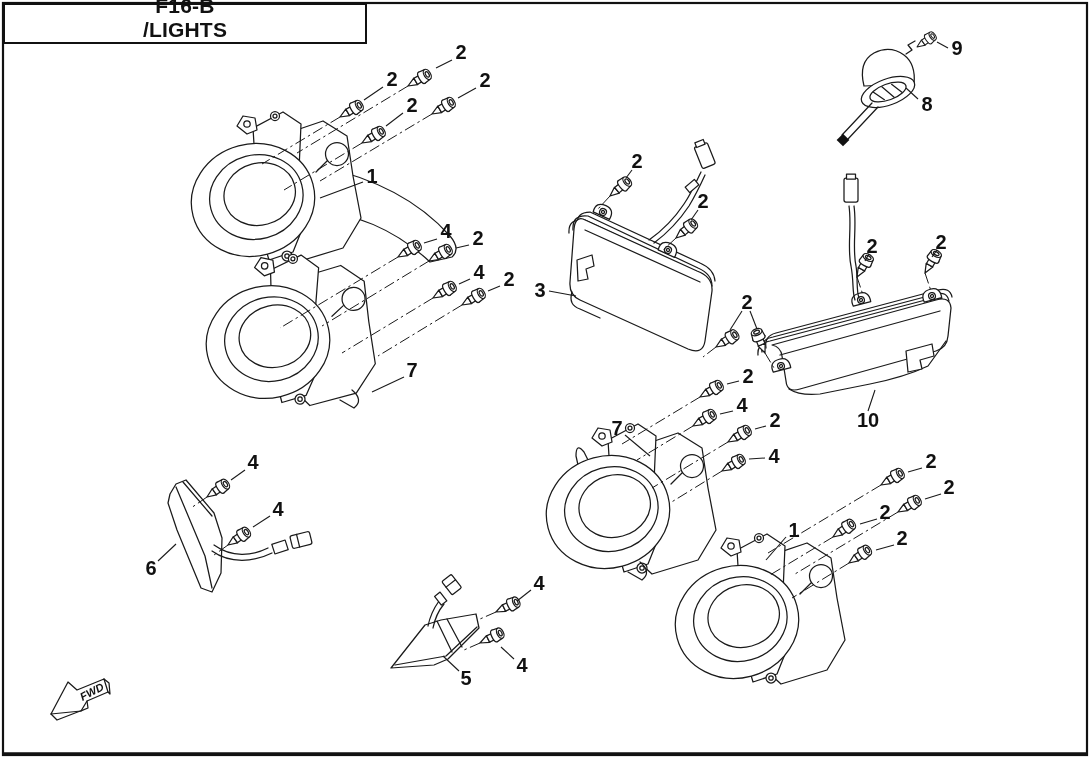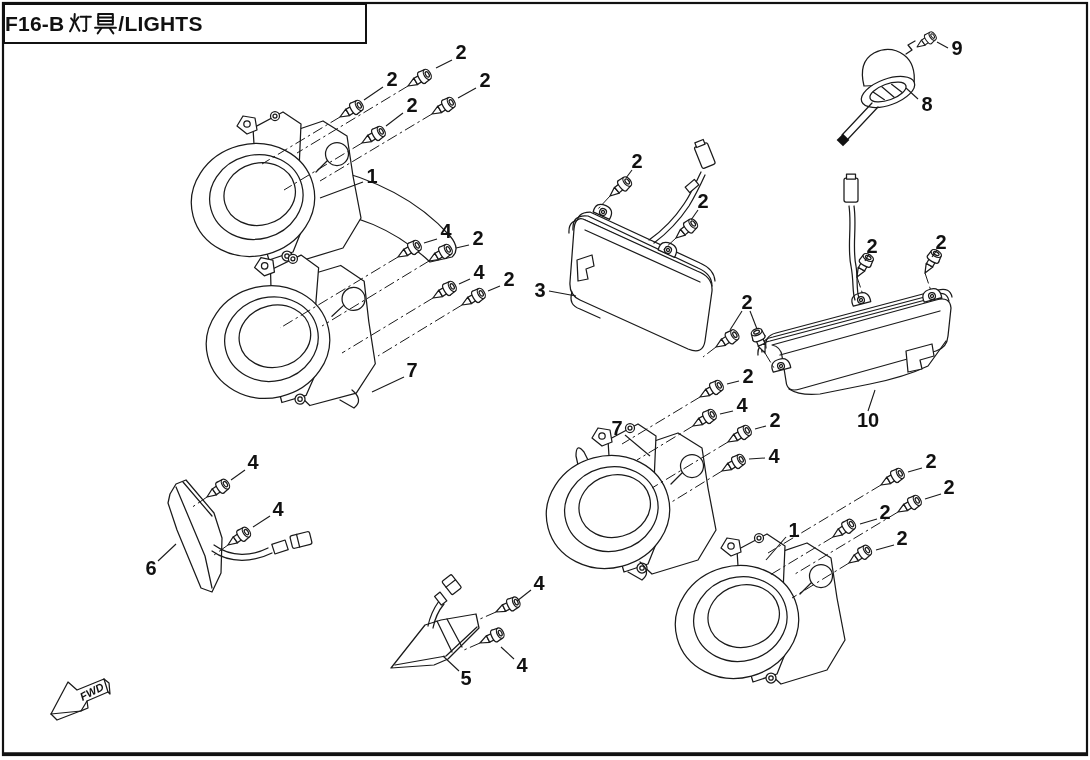--- a/index.html
+++ b/index.html
@@ -1,19 +1,19 @@
 <!DOCTYPE html>
 <html><head>
 <meta charset="utf-8">
 <style>
   html,body{margin:0;padding:0;background:#fff;}
   .stage{position:relative;width:1090px;height:760px;background:#fff;overflow:hidden;
          font-family:"Liberation Sans",sans-serif;}
   .title-box{position:absolute;left:3px;top:3px;width:360px;height:37px;
-             border:2px solid #111;background:#fff;display:flex;align-items:center;justify-content:flex-start;}
+             border:2px solid #111;background:#fff;display:flex;align-items:center;justify-content:flex-end;flex-direction:column;}
   .title-box .t{font-weight:700;font-size:21px;color:#111;letter-spacing:0.2px;white-space:pre;}
   .title-box .cjk{height:23px;width:48px;margin:0 1px 0 5px;}
   .cjk path{stroke:#111;stroke-width:1.9;fill:none;stroke-linecap:round;stroke-linejoin:round;}
   svg.diagram{position:absolute;left:0;top:0;}
   .ln{stroke:#1a1a1a;stroke-width:1.25;fill:none;stroke-linejoin:round;stroke-linecap:round;}
   .f{fill:#ffffff;}
   .dash{stroke:#1a1a1a;stroke-width:1;fill:none;stroke-dasharray:11 3.5 2.5 3.5;}
   .leader{stroke:#1a1a1a;stroke-width:1.1;fill:none;}
   .callout{font-family:"Liberation Sans",sans-serif;font-weight:700;font-size:20px;fill:#111;}
   .fwdtext{font-family:"Liberation Sans",sans-serif;font-weight:700;font-style:italic;font-size:11px;fill:#111;}

